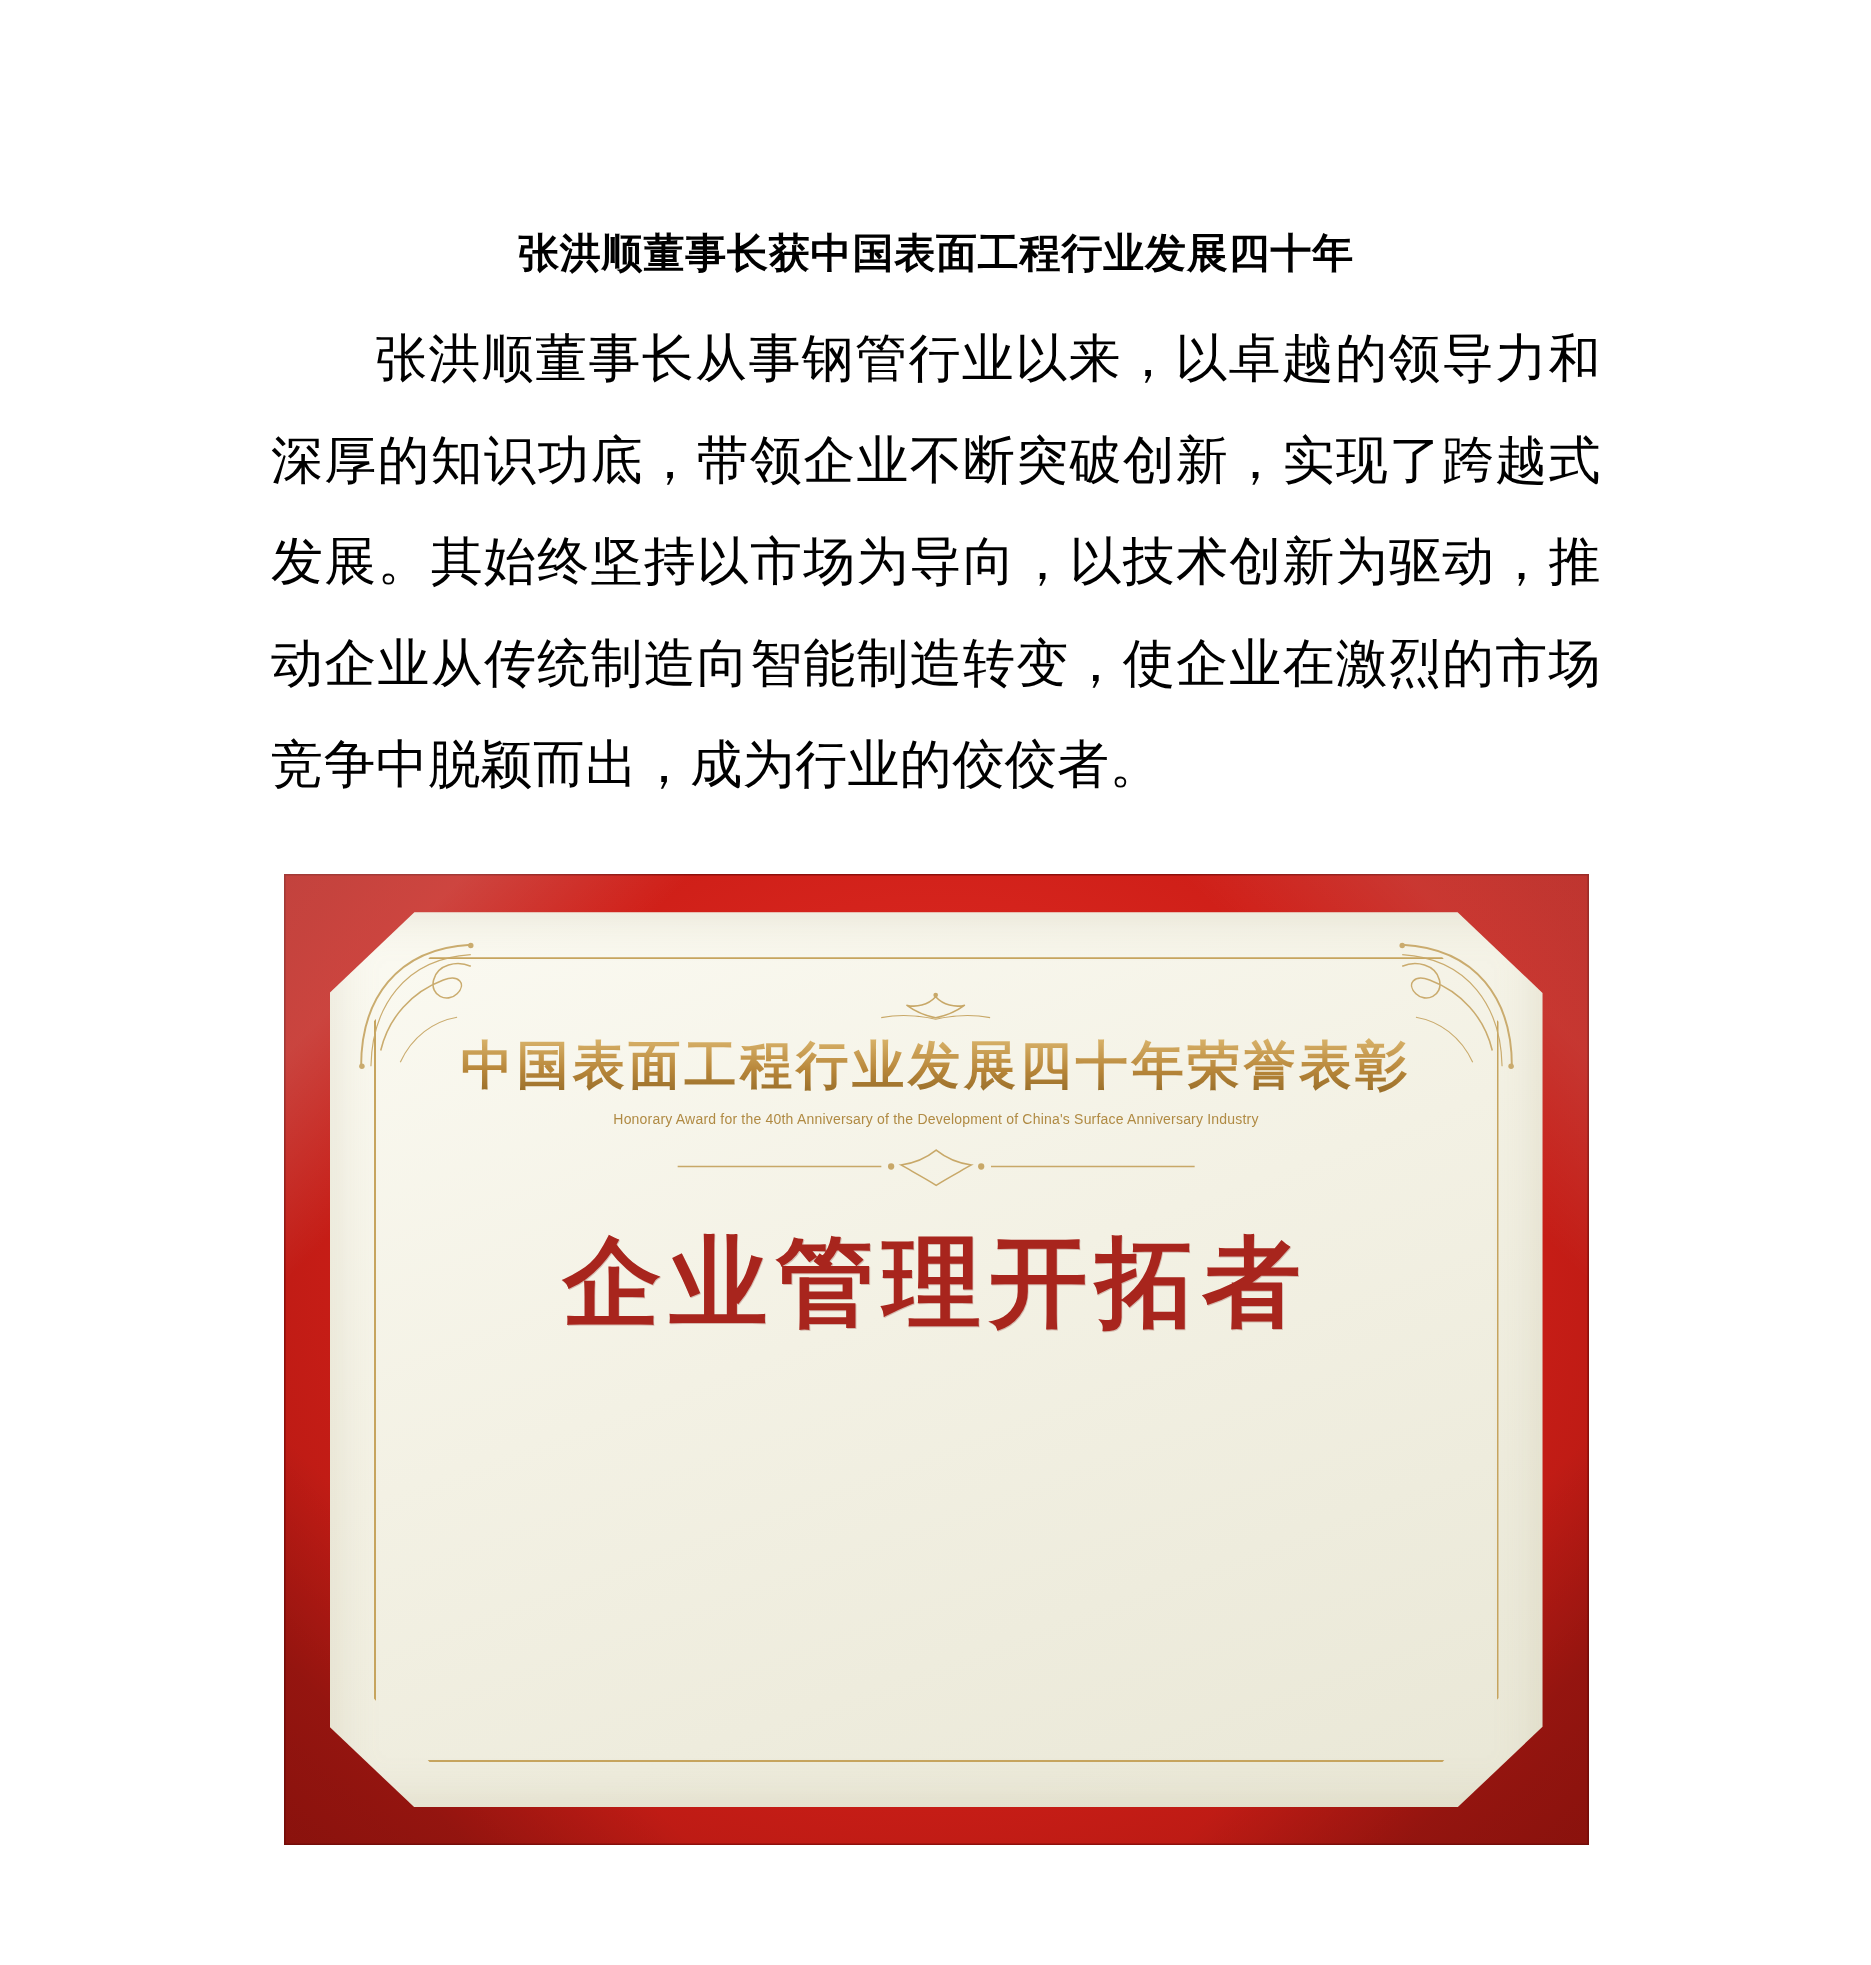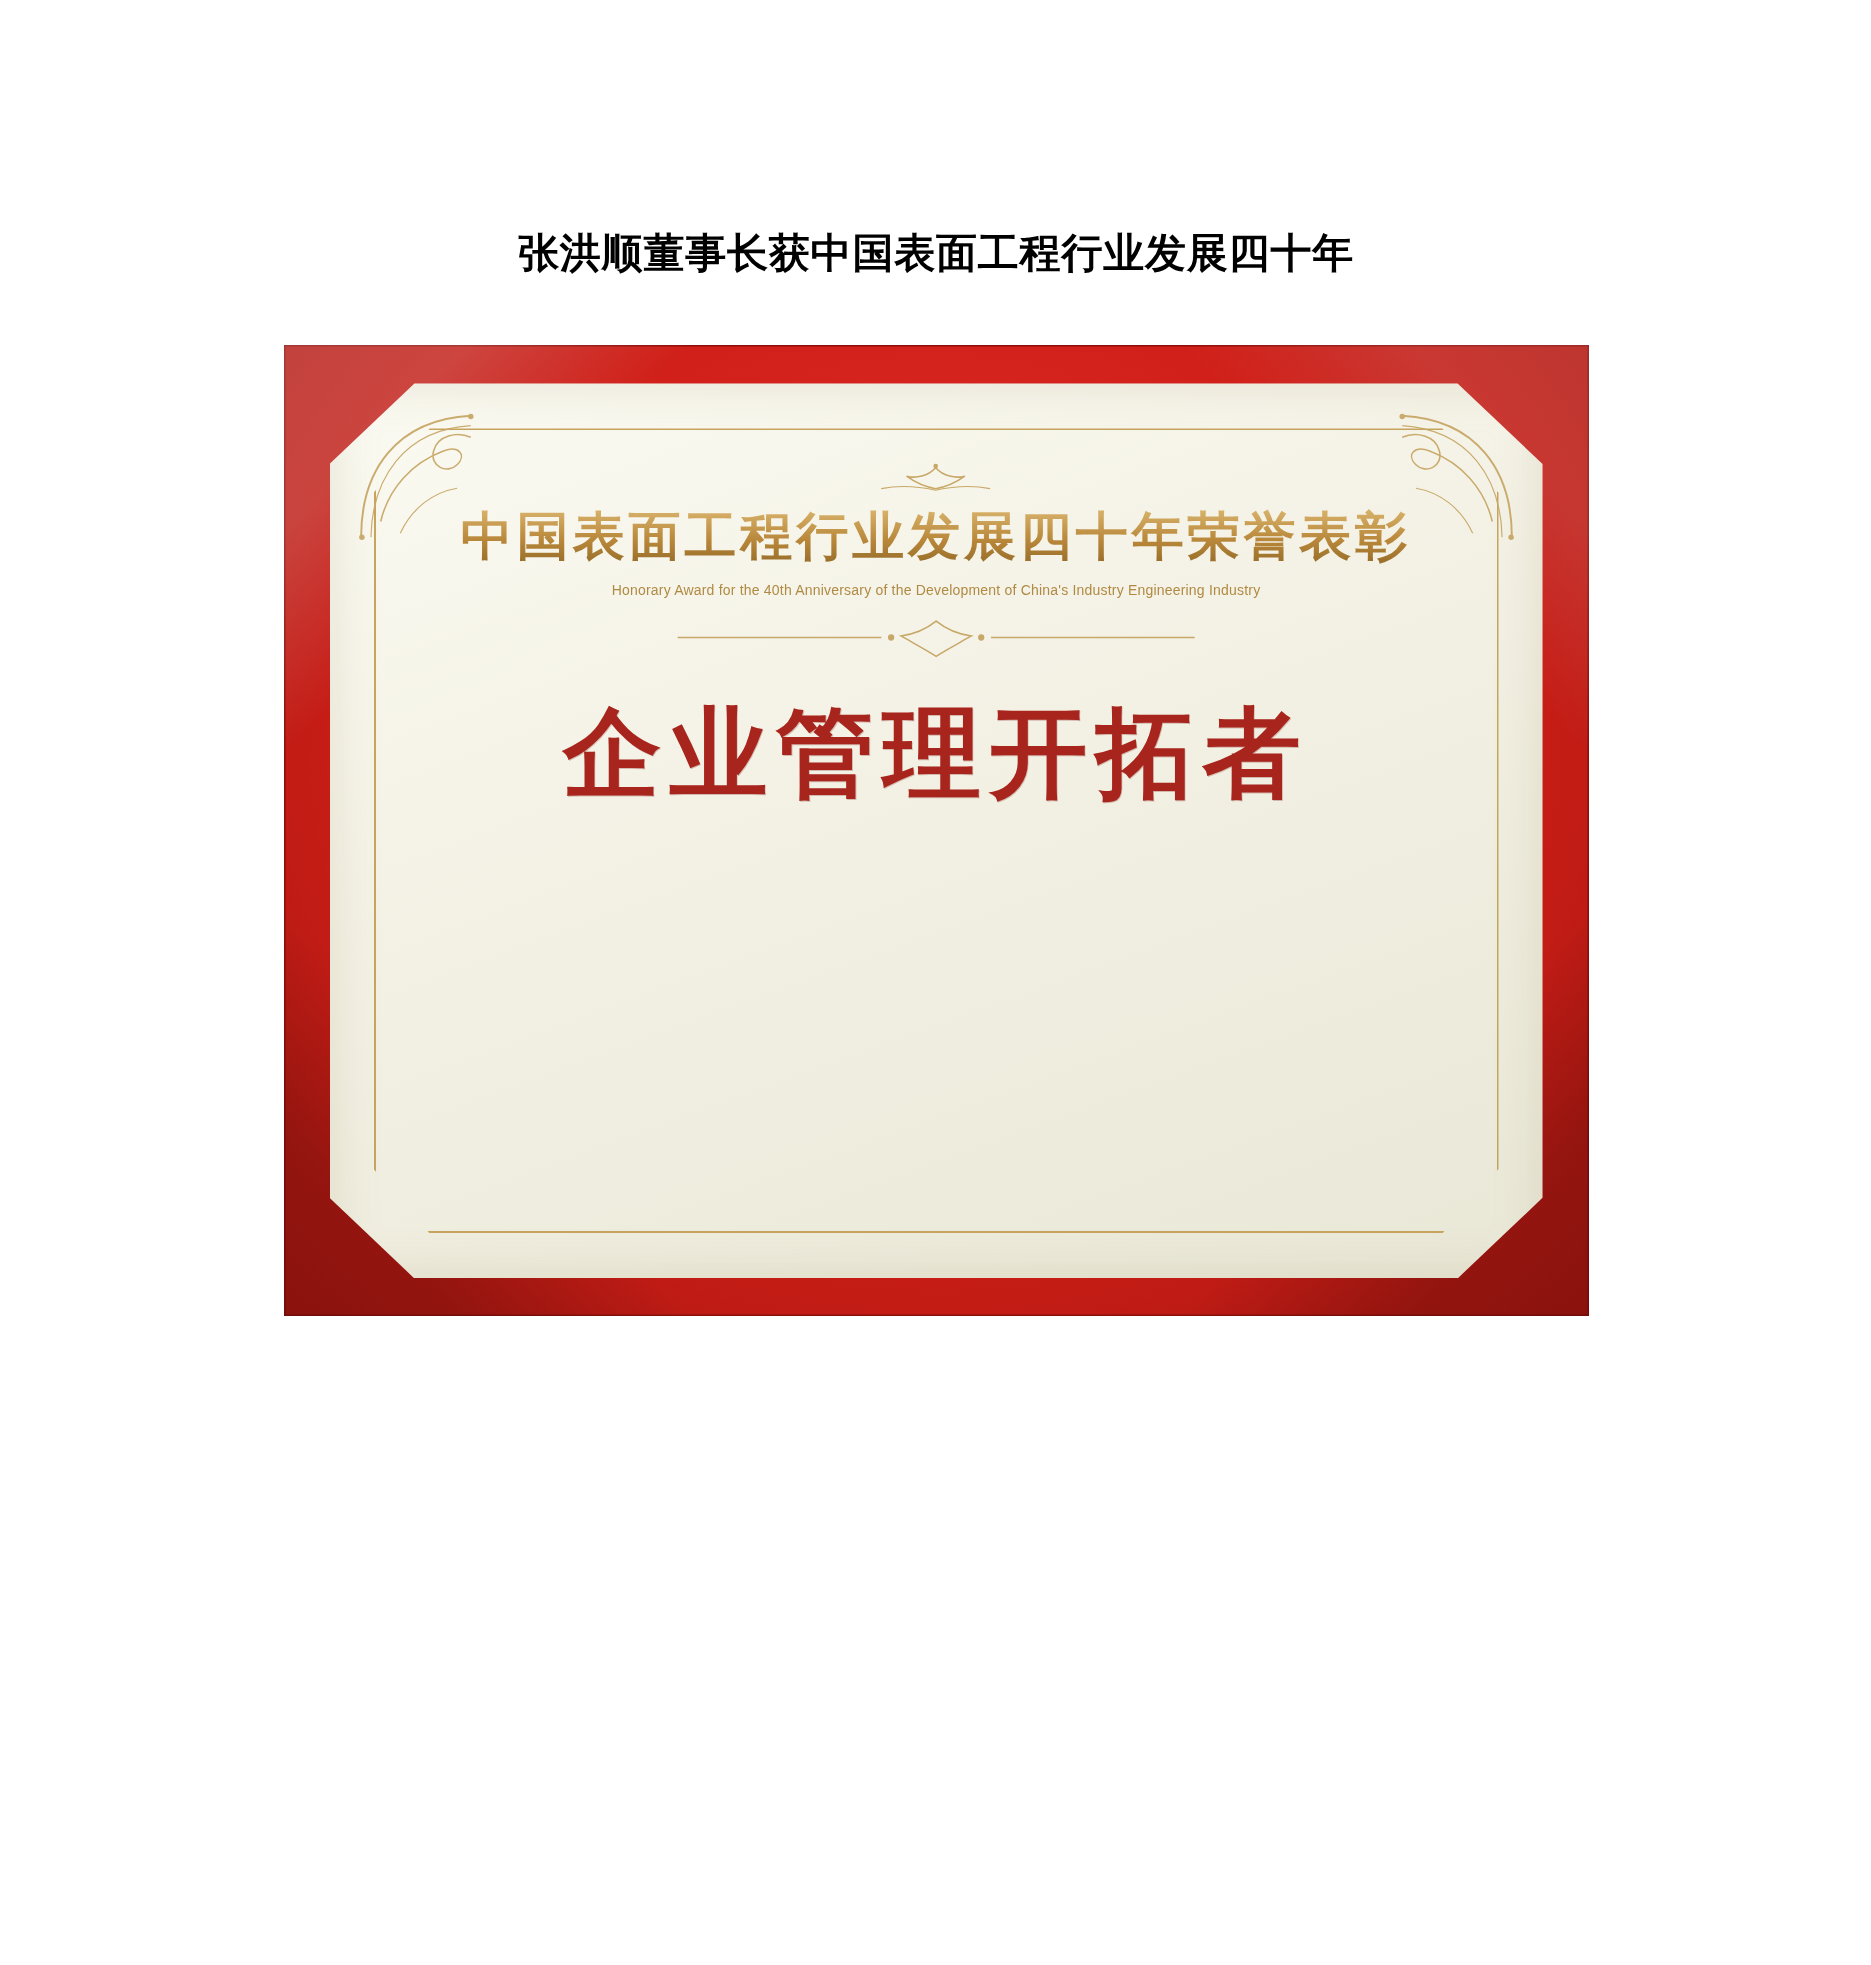--- a/index.html
+++ b/index.html
@@ -164,20 +164,21 @@
 </style>
 </head>
 <body>
 
 <div class="page">
 
   <h1 class="doc-title">
     <span class="line">张洪顺董事长获中国表面工程行业发展四十年</span>
   </h1>
 
+  <p class="para">张洪顺董事长从事钢管行业以来，以卓越的领导力和深厚的知识功底，带领企业不断突破创新，实现了跨越式发展。其始终坚持以市场为导向，以技术创新为驱动，推动企业从传统制造向智能制造转变，使企业在激烈的市场竞争中脱颖而出，成为行业的佼佼者。</p>
 
   <div class="cert-figure">
     <div class="certificate">
 
       <div class="cert-inner"></div>
       <div class="cert-goldline"></div>
 
       <svg class="corner-orn corner-tl" viewBox="0 0 430 360" fill="none" stroke="currentColor" stroke-width="5">
         <path d="M20 340 C 20 170, 110 40, 300 30"></path>
         <path d="M45 340 C 48 190, 130 65, 300 55" stroke-width="3"></path>
@@ -197,21 +198,21 @@
 
       <div class="cert-content">
 
         <svg class="cert-header-orn" viewBox="0 0 600 90" fill="none" stroke="currentColor" stroke-width="4">
           <path d="M300 12 C 280 34, 250 40, 225 34 C 250 52, 275 62, 300 66 C 325 62, 350 52, 375 34 C 350 40, 320 34, 300 12 Z"></path>
           <path d="M160 66 C 210 56, 255 60, 300 70 C 345 60, 390 56, 440 66" stroke-width="3"></path>
           <circle cx="300" cy="8" r="6" fill="currentColor" stroke="none"></circle>
         </svg>
 
         <div class="cert-award-title">中国表面工程行业发展四十年荣誉表彰</div>
-        <div class="cert-award-sub">Honorary Award for the 40th Anniversary of the Development of China's Industry Engineering Industry</div>
+        <div class="cert-award-sub">Honorary Award for the 40th Anniversary of the Development of China's Surface Anniversary Industry</div>
 
         <svg class="cert-divider" viewBox="0 0 1400 120" fill="none" stroke="currentColor" stroke-width="4">
           <path d="M40 60 H 560"></path>
           <path d="M840 60 H 1360"></path>
           <path d="M700 18 C 670 42, 640 52, 610 56 C 645 76, 675 92, 700 108 C 725 92, 755 76, 790 56 C 760 52, 730 42, 700 18 Z"></path>
           <circle cx="585" cy="60" r="8" fill="currentColor" stroke="none"></circle>
           <circle cx="815" cy="60" r="8" fill="currentColor" stroke="none"></circle>
         </svg>
 
         <div class="cert-main-title">企业管理开拓者</div>

